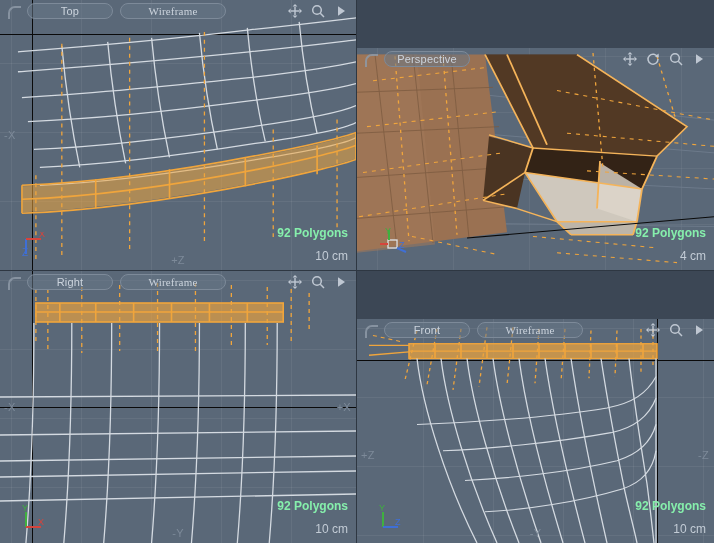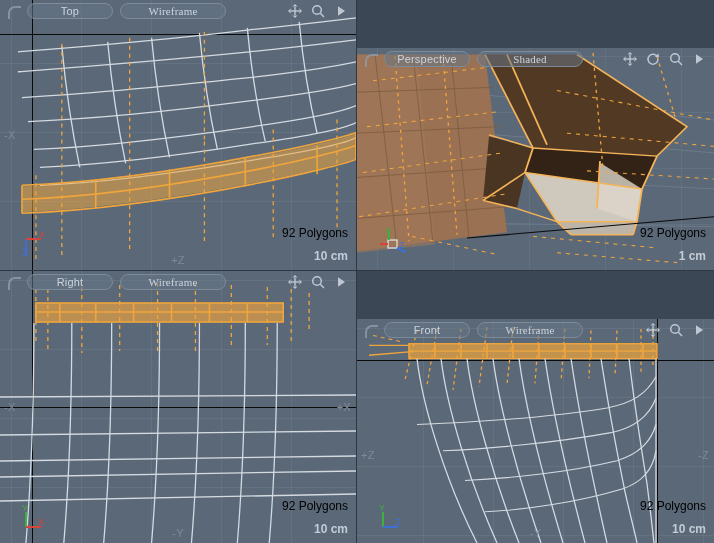--- a/index.html
+++ b/index.html
@@ -92,25 +92,25 @@
     position: absolute; z-index: 30;
     font-size: 11px; color: #7d8a99;
     letter-spacing: .3px;
     white-space: nowrap;
   }
   .lbl-left   { left: 4px;  top: 50%; transform: translateY(-50%); }
   .lbl-right  { right: 5px; top: 50%; transform: translateY(-50%); }
   .lbl-bottom { bottom: 4px; left: 50%; transform: translateX(-50%); }
   .poly {
     position: absolute; right: 8px; bottom: 30px;
-    font-size: 12px; color: #000000; z-index: 30; white-space: nowrap;
+    font-size: 12px; color: #86efac; z-index: 30; white-space: nowrap; font-weight: bold;
   }
   .scale {
     position: absolute; right: 8px; bottom: 7px;
-    font-size: 12px; color: #c3ccd6; z-index: 30; white-space: nowrap; font-weight: bold;
+    font-size: 12px; color: #c3ccd6; z-index: 30; white-space: nowrap;
   }
   .gizmo { position: absolute; left: 22px; bottom: 12px; z-index: 30; }
   .gizmo svg { display: block; }
 
   .art { position: absolute; inset: 0; z-index: 20; }
   .art svg { display: block; width: 100%; height: 100%; }
 </style>
 </head>
 <body>
 
@@ -285,21 +285,20 @@
           <path d="M55,230 L140,252"></path>
         </g>
 
         <path d="M110,232 L357,206" stroke="#0a0a0a" stroke-width="1.4" fill="none"></path>
       </svg>
     </div>
 
     <div class="vp-header">
       <div class="corner-arc"></div>
       <div class="pill view">Perspective</div>
-      <div class="pill shade">Shaded</div>
       <div class="hdr-icons">
         <span class="icn">
             <svg viewBox="0 0 14 14">
               <g fill="#c8d0da">
                 <path d="M7 0l2.4 2.6H4.6z"></path>
                 <path d="M7 14l2.4-2.6H4.6z"></path>
                 <path d="M0 7l2.6-2.4v4.8z"></path>
                 <path d="M14 7l-2.6-2.4v4.8z"></path>
                 <rect x="6.3" y="3" width="1.4" height="8"></rect>
                 <rect x="3" y="6.3" width="8" height="1.4"></rect>
@@ -324,21 +323,21 @@
           </span>
         <span class="icn">
             <svg viewBox="0 0 14 14">
               <path d="M4 2.2L11 7l-7 4.8z" fill="#c8d0da"></path>
             </svg>
           </span>
       </div>
     </div>
 
     <div class="poly">92 Polygons</div>
-    <div class="scale">1 cm</div>
+    <div class="scale">4 cm</div>
     <div class="gizmo">
       <svg width="30" height="30" viewBox="0 0 30 30">
         <rect x="9" y="12" width="9" height="8" fill="none" stroke="#dfe4ea" stroke-width="1.3"></rect>
         <line x1="10" y1="12" x2="10" y2="2" stroke="#3fb03f" stroke-width="2"></line>
         <text x="6" y="6" fill="#3fb03f" font-size="9" font-family="Liberation Sans, sans-serif">Y</text>
         <line x1="9" y1="16" x2="1" y2="16" stroke="#d6443c" stroke-width="2"></line>
         <line x1="18" y1="20" x2="27" y2="24" stroke="#3f6fd6" stroke-width="2"></line>
         <text x="20" y="20" fill="#3f6fd6" font-size="9" font-family="Liberation Sans, sans-serif">Z</text>
       </svg>
     </div>

